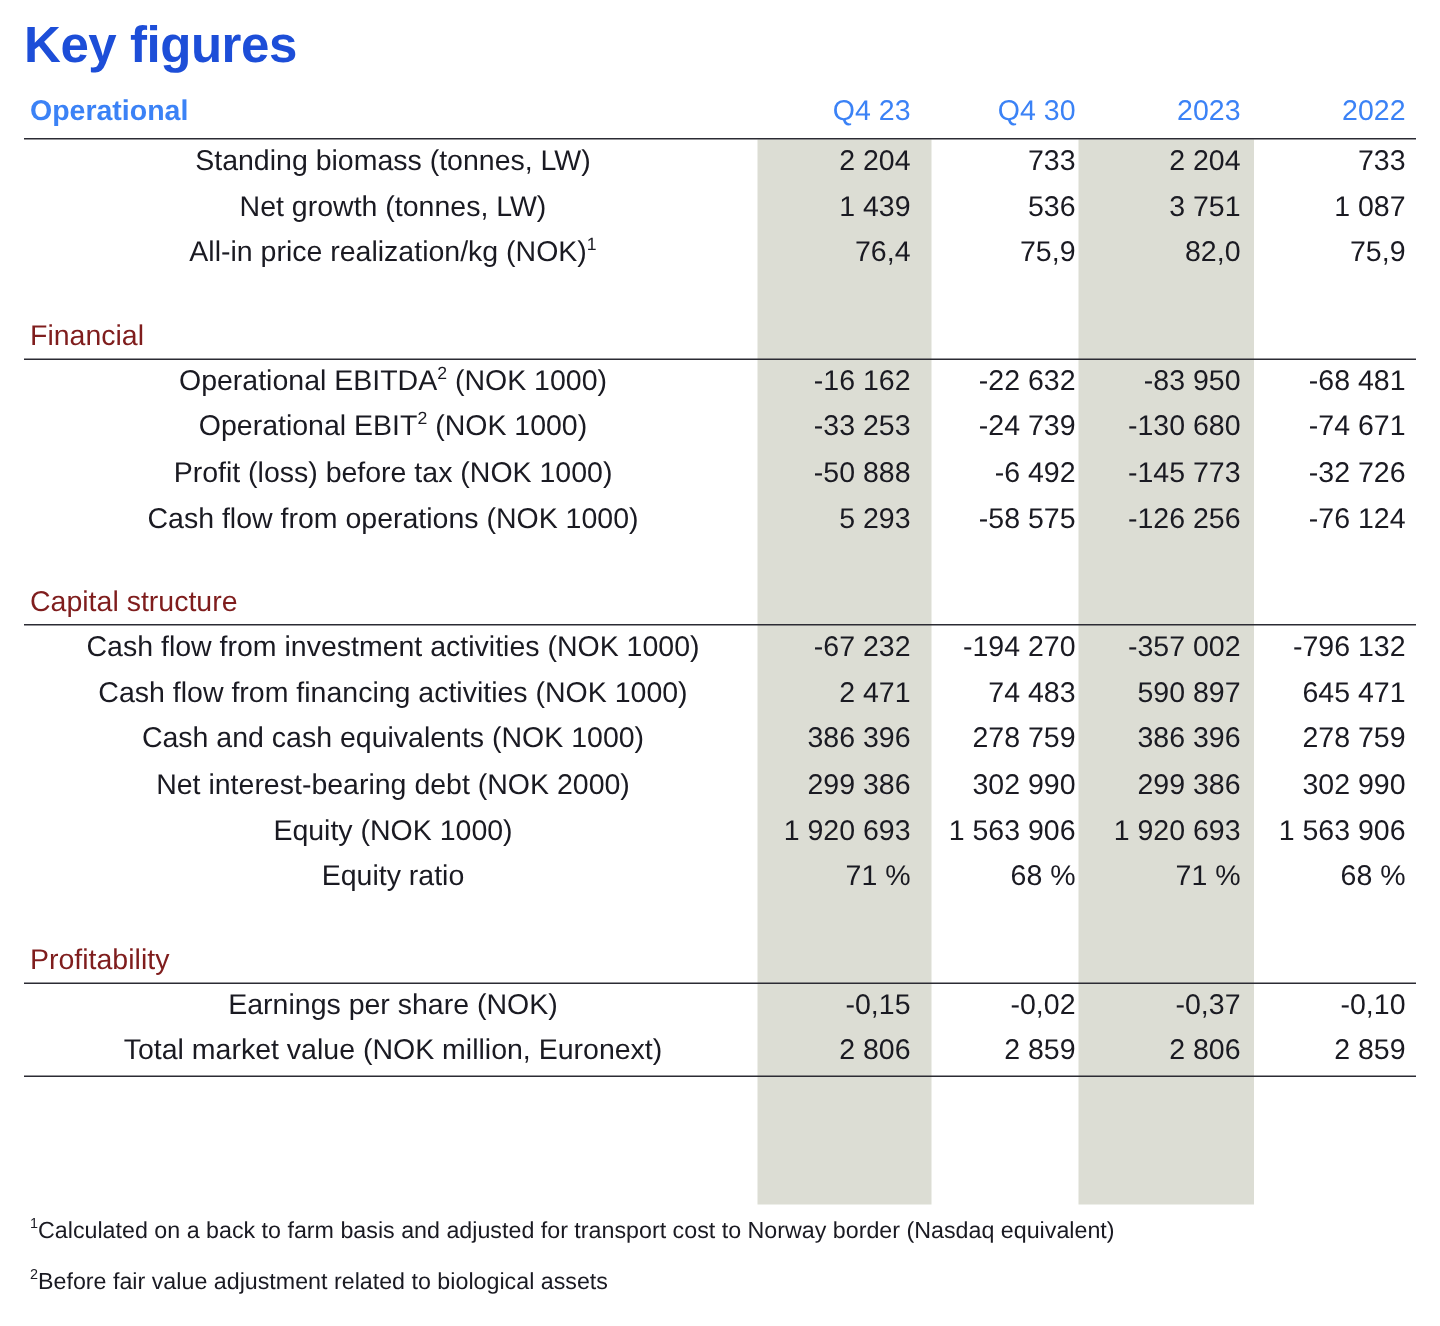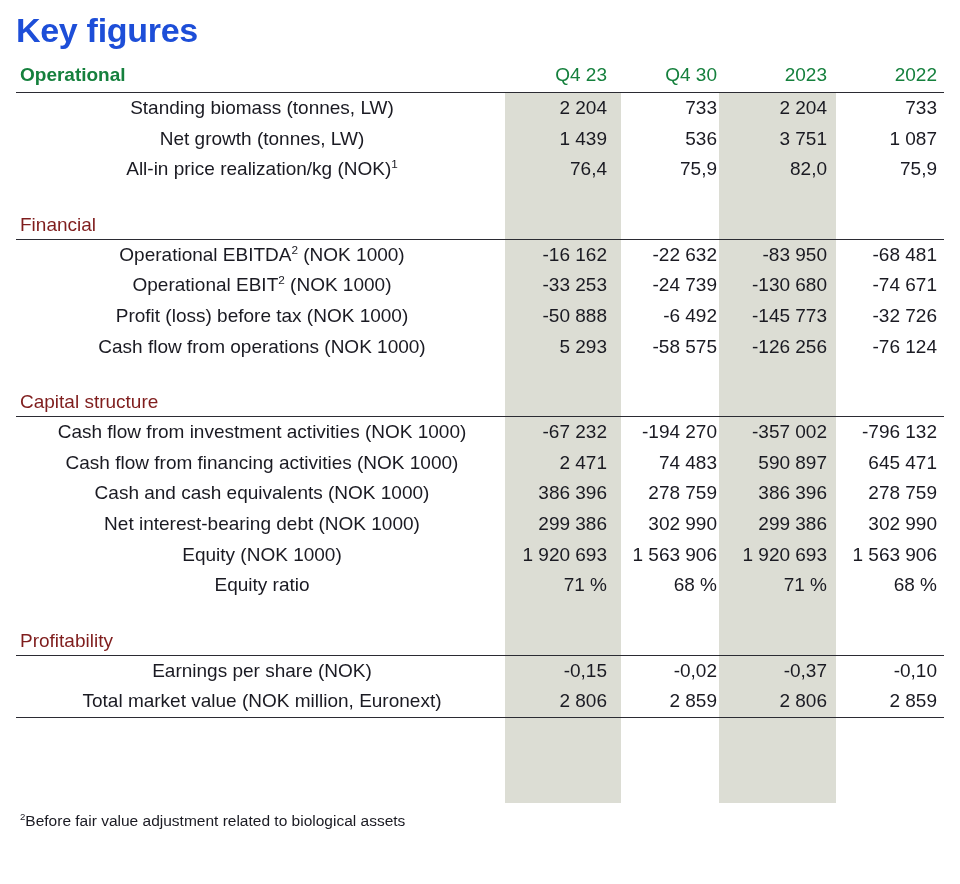--- a/index.html
+++ b/index.html
@@ -69,21 +69,21 @@
   }
 
   
   tr.head-row td {
     font-size: 19px;
     line-height: 30px;
     height: 30px;
     text-align: right;
     padding-right: 7px;
     padding-bottom: 2px;
-    color: #15803d;
+    color: #3b82f6;
   }
   tr.head-row td.lbl {
     text-align: left;
     padding-right: 0;
     padding-left: 4px;
     font-weight: bold;
     font-size: 19px;
   }
 
   
@@ -270,21 +270,21 @@
             <td class="val">645 471</td>
           </tr>
           <tr class="data-row">
             <td class="lbl"><span>Cash and cash equivalents (NOK 1000)</span></td>
             <td class="val">386 396</td>
             <td class="val">278 759</td>
             <td class="val">386 396</td>
             <td class="val">278 759</td>
           </tr>
           <tr class="data-row">
-            <td class="lbl"><span>Net interest-bearing debt (NOK 1000)</span></td>
+            <td class="lbl"><span>Net interest-bearing debt (NOK 2000)</span></td>
             <td class="val">299 386</td>
             <td class="val">302 990</td>
             <td class="val">299 386</td>
             <td class="val">302 990</td>
           </tr>
           <tr class="data-row">
             <td class="lbl"><span>Equity (NOK 1000)</span></td>
             <td class="val">1 920 693</td>
             <td class="val">1 563 906</td>
             <td class="val">1 920 693</td>
@@ -324,17 +324,20 @@
             <td class="val">2 859</td>
             <td class="val">2 806</td>
             <td class="val">2 859</td>
           </tr>
         </tbody>
     </table>
   </div>
 
   <div class="footnotes">
     <div class="footnote">
+      <sup>1</sup><span>Calculated on a back to farm basis and adjusted for transport cost to Norway border (Nasdaq equivalent)</span>
+    </div>
+    <div class="footnote">
       <sup>2</sup><span>Before fair value adjustment related to biological assets</span>
     </div>
   </div>
 
 </div>
 
 </body></html>

